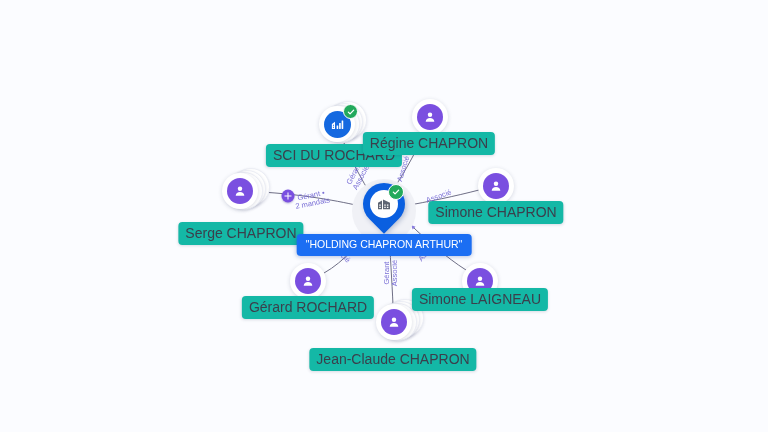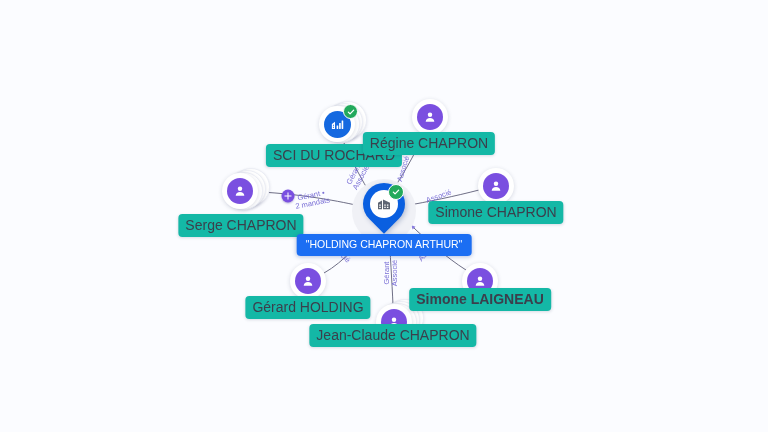--- a/index.html
+++ b/index.html
@@ -276,57 +276,57 @@
         <div class="stack-card" style="left: 3px; top: -1.5px; z-index: 2;"></div>
         <div class="avatar-ring">
           <div class="avatar-disc">
             <svg width="14" height="14" viewBox="0 0 24 24" fill="#ffffff">
               <circle cx="12" cy="8" r="3.8"></circle>
               <path d="M4.6 20c0-4 3.3-6.4 7.4-6.4S19.4 16 19.4 20z"></path>
             </svg>
           </div>
         </div>
       </div>
-      <div class="node-label" style="left: 241px; top: 214px;">Serge CHAPRON</div>
+      <div class="node-label" style="left: 241px; top: 222px;">Serge CHAPRON</div>
       <div class="avatar-stack" style="left: 308px; top: 281px;">
         <div class="avatar-ring">
           <div class="avatar-disc">
             <svg width="14" height="14" viewBox="0 0 24 24" fill="#ffffff">
               <circle cx="12" cy="8" r="3.8"></circle>
               <path d="M4.6 20c0-4 3.3-6.4 7.4-6.4S19.4 16 19.4 20z"></path>
             </svg>
           </div>
         </div>
       </div>
-      <div class="node-label" style="left: 308px; top: 296px;">Gérard HOLDING</div>
+      <div class="node-label" style="left: 308px; top: 296px;">Gérard ROCHARD</div>
       <div class="avatar-stack" style="left: 480px; top: 281px;">
         <div class="avatar-ring">
           <div class="avatar-disc">
             <svg width="14" height="14" viewBox="0 0 24 24" fill="#ffffff">
               <circle cx="12" cy="8" r="3.8"></circle>
               <path d="M4.6 20c0-4 3.3-6.4 7.4-6.4S19.4 16 19.4 20z"></path>
             </svg>
           </div>
         </div>
       </div>
-      <div class="node-label" style="left: 480px; top: 288px; font-weight: bold;">Simone LAIGNEAU</div>
+      <div class="node-label" style="left: 480px; top: 288px;">Simone LAIGNEAU</div>
       <div class="avatar-stack" style="left: 394px; top: 322px;">
         <div class="stack-card" style="left: 10px; top: -5px; z-index: 0;"></div>
         <div class="stack-card" style="left: 6px; top: -3px; z-index: 1;"></div>
         <div class="stack-card" style="left: 3px; top: -1.5px; z-index: 2;"></div>
         <div class="avatar-ring">
           <div class="avatar-disc">
             <svg width="14" height="14" viewBox="0 0 24 24" fill="#ffffff">
               <circle cx="12" cy="8" r="3.8"></circle>
               <path d="M4.6 20c0-4 3.3-6.4 7.4-6.4S19.4 16 19.4 20z"></path>
             </svg>
           </div>
         </div>
       </div>
-      <div class="node-label" style="left: 393px; top: 324px;">Jean-Claude CHAPRON</div>
+      <div class="node-label" style="left: 393px; top: 348px;">Jean-Claude CHAPRON</div>
     </div>
 
   <div class="pin" style="left:384px; top:209px;">
     <div class="pin-body"></div>
     <div class="pin-inner">
       <svg width="16" height="16" viewBox="0 0 24 24" fill="#5d6472">
         <path d="M3 20V10l6-3.2V20H3zm7.5 0V5.4L21 10.2V20h-10.5zM4.8 18h2.4v-2H4.8v2zm0-3.4h2.4v-2H4.8v2zm7.6 3.4h2.2v-2h-2.2v2zm4 0h2.2v-2h-2.2v2zm-4-3.4h2.2v-2h-2.2v2zm4 0h2.2v-2h-2.2v2z"></path>
       </svg>
     </div>
     <div class="verified-badge">

